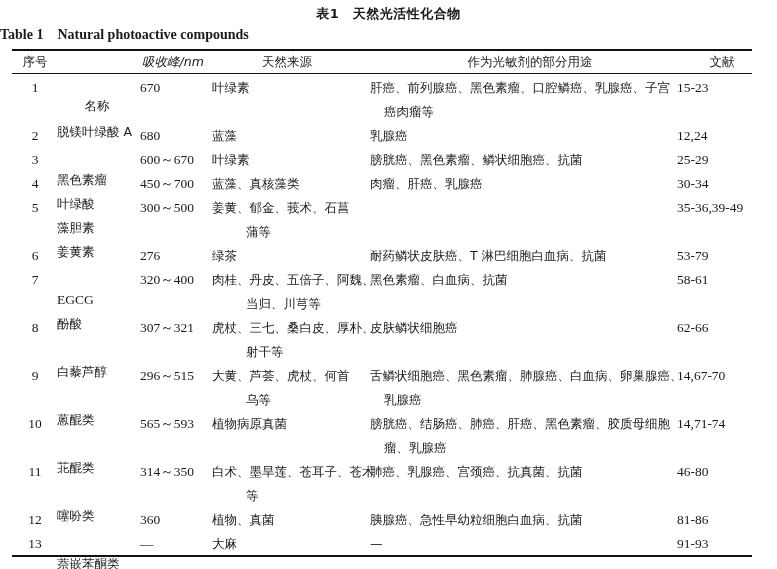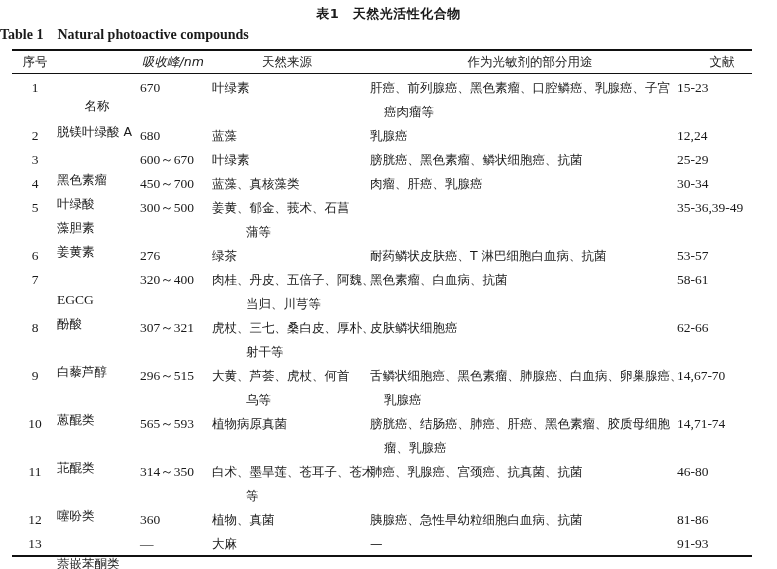--- a/index.html
+++ b/index.html
@@ -127,21 +127,21 @@
       <div class="row" style="position: absolute; top: 170px; height: 24px;">
         <div class="cell c-no num">6</div>
         <div class="cell c-name num">EGCG</div>
         <div class="cell c-abs num">276</div>
         <div class="cell c-src">
           <span style="display: block; white-space: nowrap;">绿茶</span>
         </div>
         <div class="cell c-use">
           <span style="display: block; white-space: nowrap;">耐药鳞状皮肤癌、T 淋巴细胞白血病、抗菌</span>
         </div>
-        <div class="cell c-ref num">53-57</div>
+        <div class="cell c-ref num">53-79</div>
       </div>
       <div class="row" style="position: absolute; top: 194px; height: 48px;">
         <div class="cell c-no num">7</div>
         <div class="cell c-name">酚酸</div>
         <div class="cell c-abs num">320～400</div>
         <div class="cell c-src">
           <span style="display: block; white-space: nowrap;">肉桂、丹皮、五倍子、阿魏、</span>
           <span style="display: block; white-space: nowrap; padding-left: 34px;">当归、川芎等</span>
         </div>
         <div class="cell c-use">

